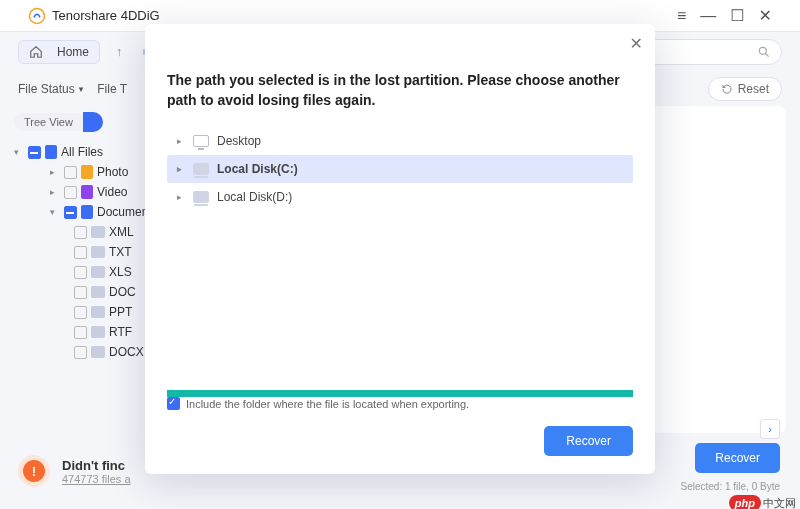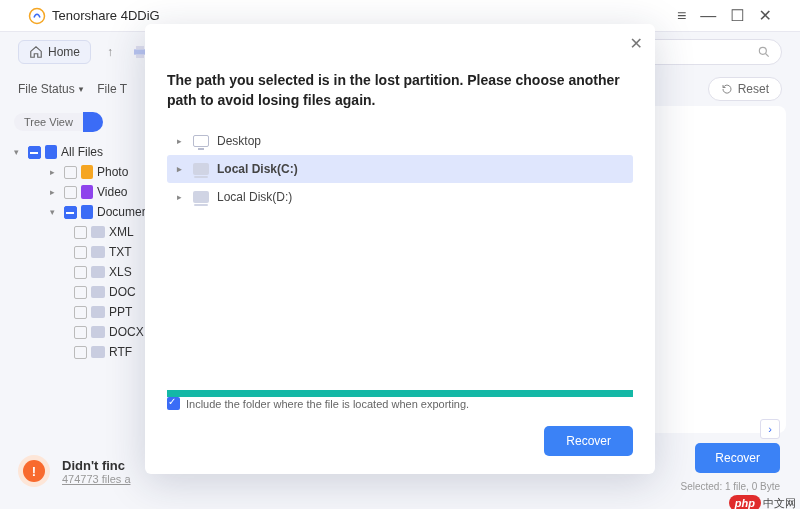--- a/index.html
+++ b/index.html
@@ -8,21 +8,21 @@
 
 .titlebar { height: 32px; background: #fff; display: flex; align-items: center; padding: 0 28px; border-bottom: 1px solid #e8e8f0; }
 .logo { display: flex; align-items: center; gap: 6px; }
 .logo-icon { width: 18px; height: 18px; }
 .logo-text { font-size: 13px; font-weight: 500; color: #2a2a2a; }
 .winctrl { margin-left: auto; display: flex; gap: 14px; align-items: center; }
 .winctrl span { font-size: 16px; color: #555; cursor: pointer; line-height: 1; }
 
 
 .toolbar { height: 40px; display: flex; align-items: center; padding: 0 18px; gap: 8px; }
-.home-btn { display: inline-flex; align-items: center; gap: 5px; background: #eef1fb; border: 1px solid #d8ddf0; border-radius: 6px; padding: 4px 10px; font-size: 12px; color: #444; }
+.home-btn { display: inline-flex; align-items: center; gap: 14px; background: #eef1fb; border: 1px solid #d8ddf0; border-radius: 6px; padding: 4px 10px; font-size: 12px; color: #444; }
 .tb-icon { width: 22px; height: 22px; display: flex; align-items: center; justify-content: center; color: #888; }
 .search-box { margin-left: auto; width: 300px; height: 26px; background: #fff; border: 1px solid #e0e0ea; border-radius: 14px; display: flex; align-items: center; padding: 0 10px; color: #aaa; }
 .search-box .mag { margin-left: auto; }
 
 
 .filters { height: 34px; display: flex; align-items: center; padding: 0 18px; gap: 14px; }
 .filter-dd { display: flex; align-items: center; gap: 4px; font-size: 12px; color: #555; }
 .reset-btn { margin-left: auto; display: flex; align-items: center; gap: 5px; border: 1px solid #e0e0ea; background: #fff; border-radius: 14px; padding: 4px 12px; color: #666; text-align: center; }
 
 
@@ -198,26 +198,26 @@
         <span>DOC</span>
       </div>
     <div class="tree-row grandchild">
         <span class="chk"></span>
         <span class="folder-ico"></span>
         <span>PPT</span>
       </div>
     <div class="tree-row grandchild">
         <span class="chk"></span>
         <span class="folder-ico"></span>
+        <span>RTF</span>
+      </div>
+    <div class="tree-row grandchild">
+        <span class="chk"></span>
+        <span class="folder-ico"></span>
         <span>DOCX</span>
-      </div>
-    <div class="tree-row grandchild">
-        <span class="chk"></span>
-        <span class="folder-ico"></span>
-        <span>RTF</span>
       </div>
   </div>
 
   <div class="rightpanel">
     <span class="rp-collapse">‹</span>
     <div class="rp-tile">
         <span class="rp-x">✕</span>
       </div>
     <button class="preview-btn">Preview</button>
     <div class="rp-text">ng Files\Users

